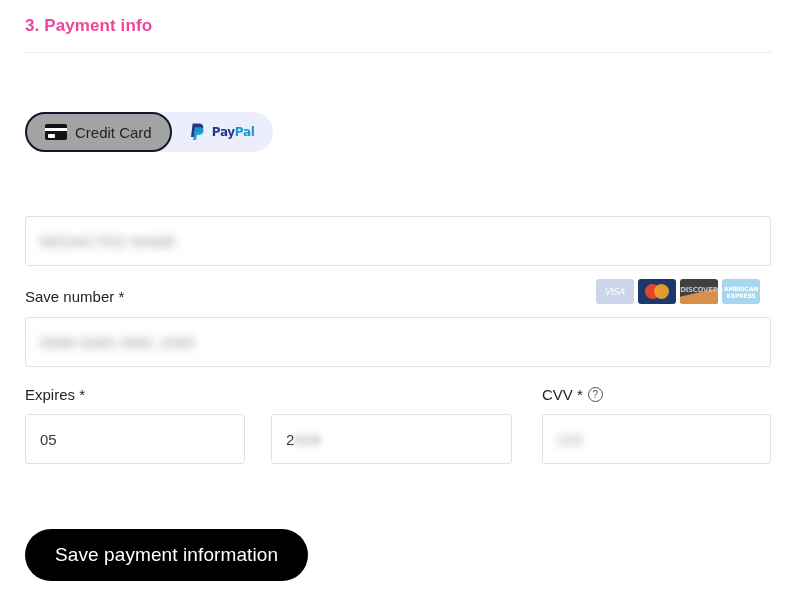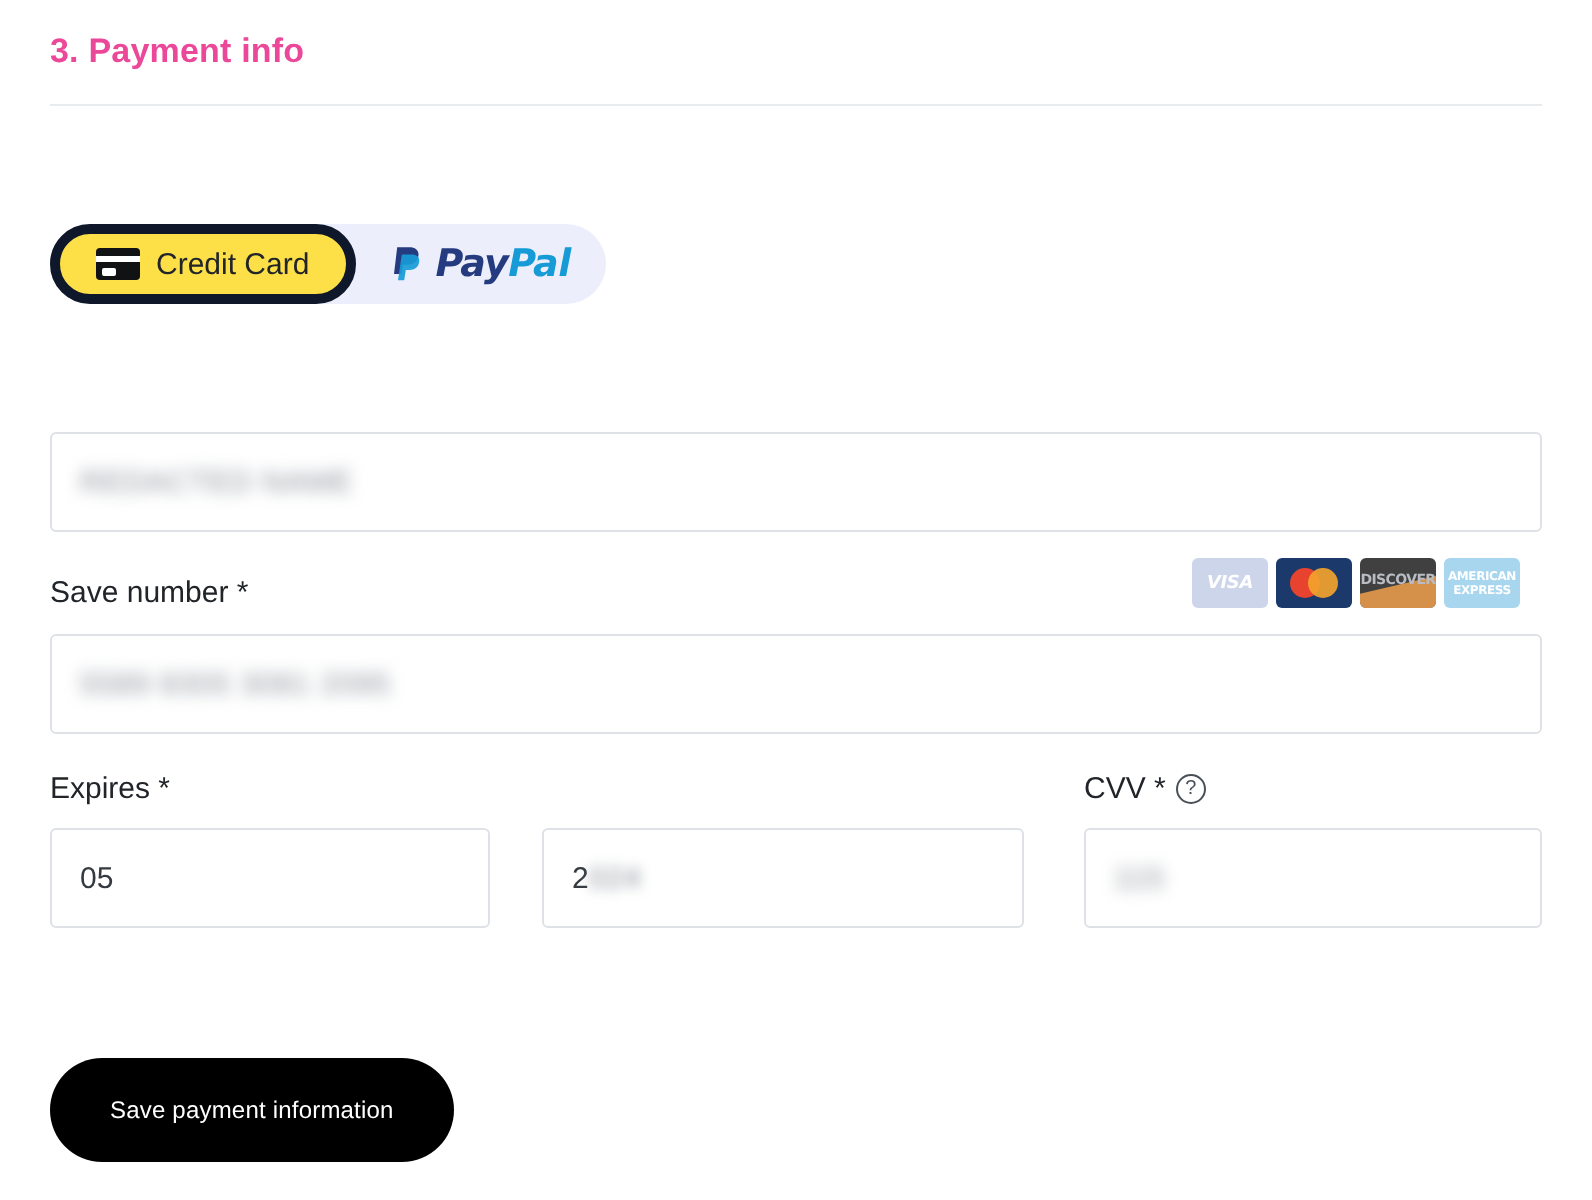--- a/index.html
+++ b/index.html
@@ -58,22 +58,22 @@
     align-items: center;
     justify-content: center;
     gap: 8px;
     padding: 0 18px;
     border-radius: 20px;
     cursor: pointer;
     user-select: none;
   }
 
   .method-option.active {
-    background: #fde047;
-    border: 5px solid #0f172a;
+    background: #a3a3a3;
+    border: 2px solid #0f172a;
   }
 
   .method-label {
     font-size: 15px;
     color: #212529;
   }
 
   
   .cc-icon {
     width: 22px;
@@ -104,23 +104,22 @@
 
   
   .paypal-wrap {
     display: flex;
     align-items: center;
     gap: 6px;
   }
   .pp-mark { flex: 0 0 auto; display: block; }
   .pp-text {
     font-family: "DejaVu Sans", sans-serif;
-    font-size: 19px;
+    font-size: 12px;
     font-weight: bold;
-    font-style: italic;
     letter-spacing: -0.3px;
     line-height: 1;
   }
   .pp-pay { color: #253b80; }
   .pp-pal { color: #179bd7; }
 
   
   .field-label {
     position: absolute;
     font-size: 15px;
@@ -176,21 +175,21 @@
     overflow: hidden;
     flex: 0 0 auto;
   }
   .brand-visa {
     background: #cdd5ea;
     display: flex; align-items: center; justify-content: center;
   }
   .brand-visa span {
     font-family: "DejaVu Sans", sans-serif;
     font-size: 9px;
-    font-weight: bold;
+    font-weight: normal;
     font-style: italic;
     color: #ffffff;
     letter-spacing: -0.2px;
   }
   .brand-mc { background: #1b3a6b; }
   .mc-c1, .mc-c2 {
     position: absolute;
     top: 5px;
     width: 15px; height: 15px;
     border-radius: 50%;
@@ -260,21 +259,21 @@
     position: absolute;
     left: 25px;
     top: 529px;
     height: 52px;
     padding: 0 30px;
     background: #000000;
     color: #ffffff;
     border: none;
     border-radius: 26px;
     font-family: "Liberation Sans", sans-serif;
-    font-size: 12px;
+    font-size: 19px;
     cursor: pointer;
     letter-spacing: 0.1px;
   }
 </style>
 </head>
 <body>
 
 <div class="page">
 
   <h2 class="section-heading">3. Payment info</h2>

